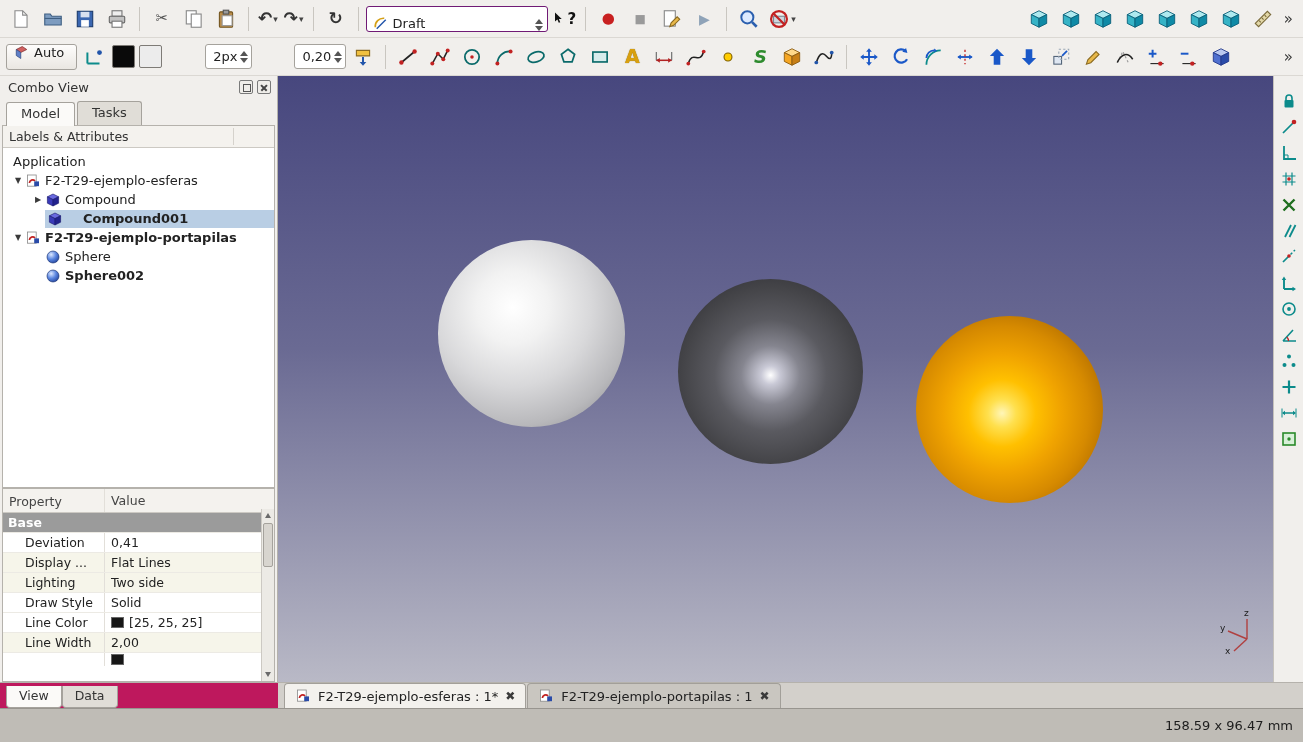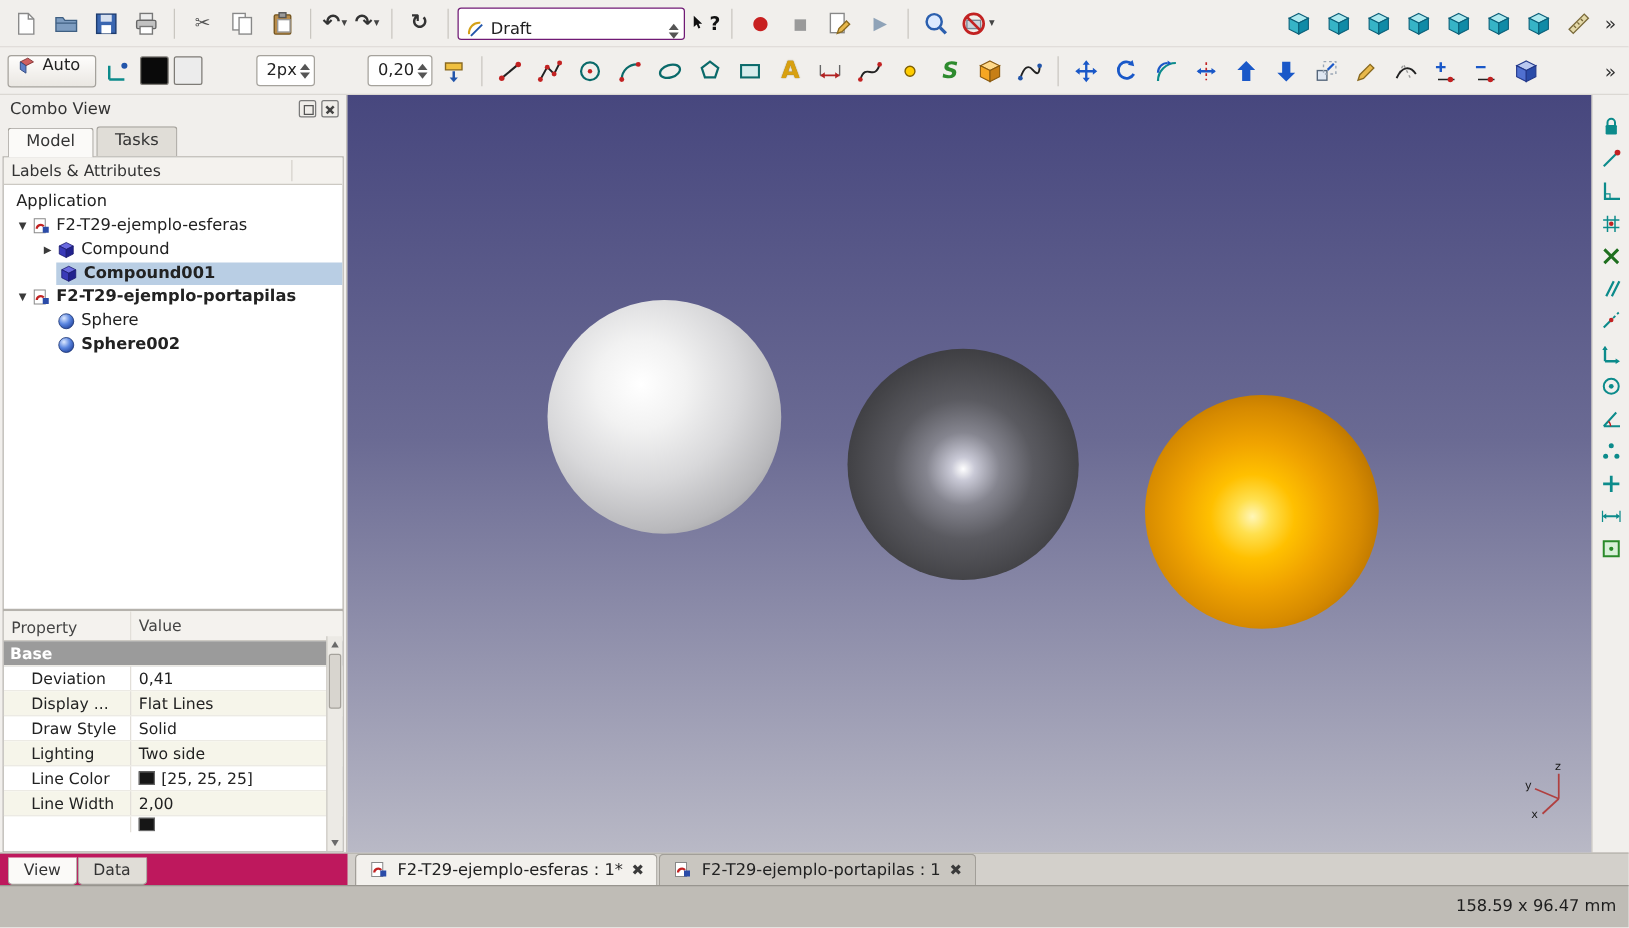--- a/index.html
+++ b/index.html
@@ -58,21 +58,21 @@
   .mtab.active { background:#fbfaf8; position:relative; top:1px; }
 
   .tree-box { flex:1 1 auto; margin:0 2px; background:#fff; border:1px solid #b5b2ac; display:flex; flex-direction:column; overflow:hidden; }
   .tree-header { height:22px; flex:0 0 22px; display:flex; align-items:center; padding-left:6px; background:#f4f2ee; border-bottom:1px solid #ccc9c3; font-size:12.5px; color:#333; position:relative; }
   .tree-header::after { content:""; position:absolute; right:40px; top:2px; bottom:2px; width:1px; background:#d5d2cc; }
   .trow { display:flex; align-items:center; height:19px; font-size:13px; white-space:nowrap; }
   .exp { width:14px; font-size:8px; color:#3a3a3a; text-align:center; flex:0 0 14px; }
   .exp.spacer14 { visibility:hidden; }
   .tlabel { margin-left:4px; }
   .bold { font-weight:bold; }
-  .selwrap { display:flex; align-items:center; flex:1; background:#b9cee4; padding:1px 4px 1px 2px; }
+  .selwrap { display:flex; align-items:center; flex:1; background:#b9cee4; padding:1px 4px 1px 2px;gap:16px; }
 
   
   .prop-box { flex:0 0 194px; margin:0 2px; background:#fff; border:1px solid #b5b2ac; position:relative; overflow:hidden; }
   .phead { display:flex; height:24px; background:#f4f2ee; border-bottom:1px solid #ccc9c3; font-size:12.5px; color:#444; }
   .phead .pname { padding-top:2px; }
   .prow { display:flex; height:20px; align-items:center; border-bottom:1px solid #eceae4; font-size:12.5px; }
   .pname { width:102px; flex:0 0 102px; padding-left:22px; border-right:1px solid #e2dfd9; overflow:hidden; white-space:nowrap; height:100%; display:flex; align-items:center; }
   .phead .pname { padding-left:6px; }
   .pval { flex:1; padding-left:6px; display:flex; align-items:center; gap:5px; overflow:hidden; white-space:nowrap; }
   .alt { background:#f6f5ea; }
@@ -748,27 +748,27 @@
           <span>Base</span>
         </div>
         <div class="prow">
           <span class="pname">Deviation</span>
           <span class="pval">0,41</span>
         </div>
         <div class="prow alt">
           <span class="pname">Display ...</span>
           <span class="pval">Flat Lines</span>
         </div>
+        <div class="prow alt">
+          <span class="pname">Lighting</span>
+          <span class="pval">Two side</span>
+        </div>
         <div class="prow">
           <span class="pname">Draw Style</span>
           <span class="pval">Solid</span>
-        </div>
-        <div class="prow alt">
-          <span class="pname">Lighting</span>
-          <span class="pval">Two side</span>
         </div>
         <div class="prow">
           <span class="pname">Line Color</span>
           <span class="pval">
               <i class="csw"></i>
               <span>[25, 25, 25]</span>
             </span>
         </div>
         <div class="prow alt">
           <span class="pname">Line Width</span>

